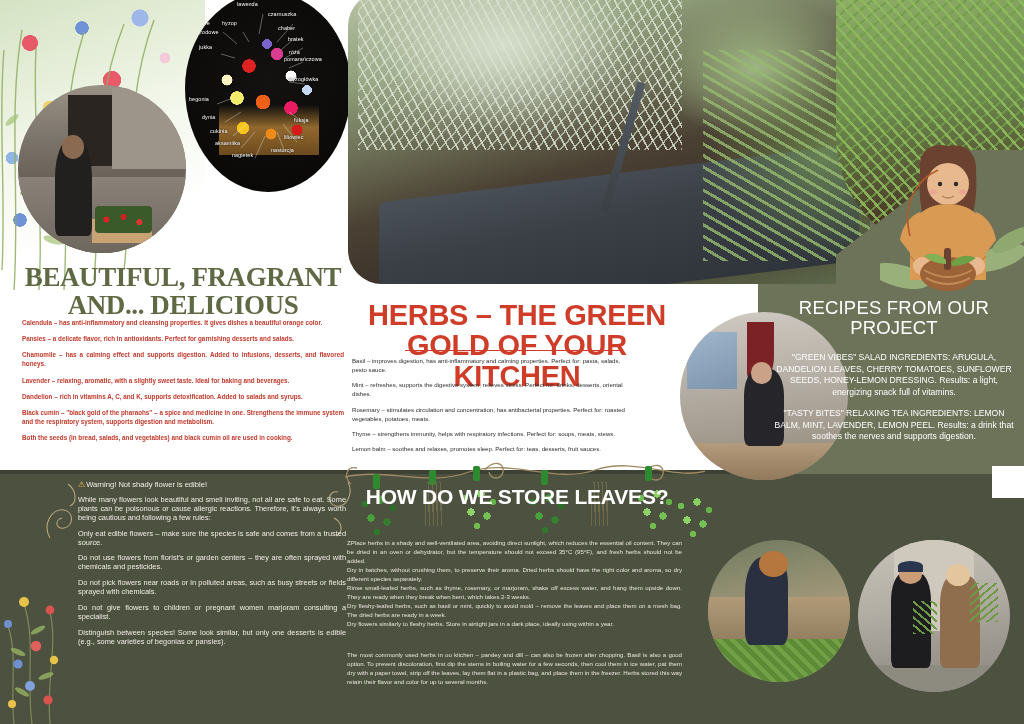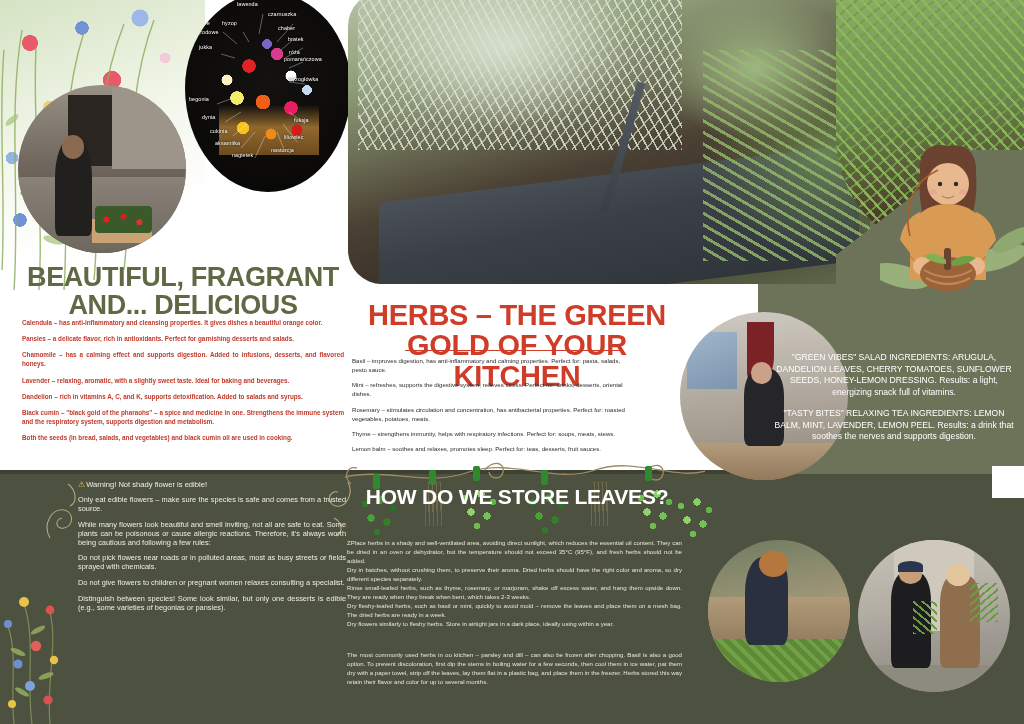--- a/index.html
+++ b/index.html
@@ -217,21 +217,21 @@
   }
   .peg { position: absolute; width: 7px; height: 15px; background: #2f8a2f; border-radius: 2px; }
 
   
   .left-flora { position: absolute; left: 2px; top: 560px; width: 86px; height: 164px; }
 
   
   .h-left {
     position: absolute; left: 22px; top: 264px; width: 322px;
     font-size: 27px; font-weight: 700; color: #5f6a45;
-    text-align: center; line-height: 1.02; letter-spacing: -0.4px;
+    text-align: center; line-height: 1.02; letter-spacing: -0.4px; font-family: Liberation Serif, serif;
   }
   .body-left {
     position: absolute; left: 22px; top: 318px; width: 322px;
     font-size: 6.3px; font-weight: 700; color: #c0392b;
     line-height: 1.45; text-align: justify;
   }
   .body-left p { margin-bottom: 7px; }
 
   .h-mid {
     position: absolute; left: 352px; top: 300px; width: 330px;
@@ -506,33 +506,35 @@
   <h2 class="h-mid">HERBS – THE GREEN GOLD OF YOUR KITCHEN</h2>
   <div class="mid-rule"></div>
   <div class="body-mid">
     <p>Basil – improves digestion, has anti-inflammatory and calming properties. Perfect for: pasta, salads, pesto sauce.</p>
     <p>Mint – refreshes, supports the digestive system, relieves stress. Perfect for: drinks, desserts, oriental dishes.</p>
     <p>Rosemary – stimulates circulation and concentration, has antibacterial properties. Perfect for: roasted vegetables, potatoes, meats.</p>
     <p>Thyme – strengthens immunity, helps with respiratory infections. Perfect for: soups, meats, stews.</p>
     <p>Lemon balm – soothes and relaxes, promotes sleep. Perfect for: teas, desserts, fruit sauces.</p>
   </div>
 
+  <h2 class="h-recipes">RECIPES FROM OUR PROJECT</h2>
   <div class="body-recipes">
     <p>"GREEN VIBES" SALAD INGREDIENTS: ARUGULA, DANDELION LEAVES, CHERRY TOMATOES, SUNFLOWER SEEDS, HONEY-LEMON DRESSING. Results: a light, energizing snack full of vitamins.</p>
     <p>"TASTY BITES" RELAXING TEA INGREDIENTS: LEMON BALM, MINT, LAVENDER, LEMON PEEL. Results: a drink that soothes the nerves and supports digestion.</p>
   </div>
 
   <div class="warn-head">
     <span class="tri">⚠</span><span>Warning! Not shady flower is edible!</span>
   </div>
   <div class="body-warn">
+    <p>While many flowers look beautiful and smell inviting, not all are safe to eat. Some plants can be poisonous or cause allergic reactions. Therefore, it's always worth being cautious and following a few rules:</p>
     <p>Only eat edible flowers – make sure the species is safe and comes from a trusted source.</p>
-    <p>While many flowers look beautiful and smell inviting, not all are safe to eat. Some plants can be poisonous or cause allergic reactions. Therefore, it's always worth being cautious and following a few rules:</p>
-    <p>Do not pick flowers near roads or in polluted areas, most as busy streets or fields sprayed with chemicals.</p>
-    <p>Do not give flowers to children or pregnant women relaxes consulting a specialist.</p>
+    <p>Do not use flowers from florist's or garden centers – they are often sprayed with chemicals and pesticides.</p>
+    <p>Do not pick flowers near roads or in polluted areas, such as busy streets or fields sprayed with chemicals.</p>
+    <p>Do not give flowers to children or pregnant women marjoram consulting a specialist.</p>
     <p>Distinguish between species! Some look similar, but only one desserts is edible (e.g., some varieties of begonias or pansies).</p>
   </div>
 
   <h2 class="h-store">HOW DO WE STORE LEAVES?</h2>
   <div class="body-store">
     <p>ZPlace herbs in a shady and well-ventilated area, avoiding direct sunlight, which reduces the essential oil content. They can be dried in an oven or dehydrator, but the temperature should not exceed 35°C (95°F), and fresh herbs should not be added.</p>
     <p>Dry in batches, without crushing them, to preserve their aroma. Dried herbs should have the right color and aroma, so dry different species separately.</p>
     <p>Rinse small-leafed herbs, such as thyme, rosemary, or marjoram, shake off excess water, and hang them upside down. They are ready when they break when bent, which takes 2-3 weeks.</p>
     <p>Dry fleshy-leafed herbs, such as basil or mint, quickly to avoid mold – remove the leaves and place them on a mesh bag. The dried herbs are ready in a week.</p>
     <p>Dry flowers similarly to fleshy herbs. Store in airtight jars in a dark place, ideally using within a year.</p>

